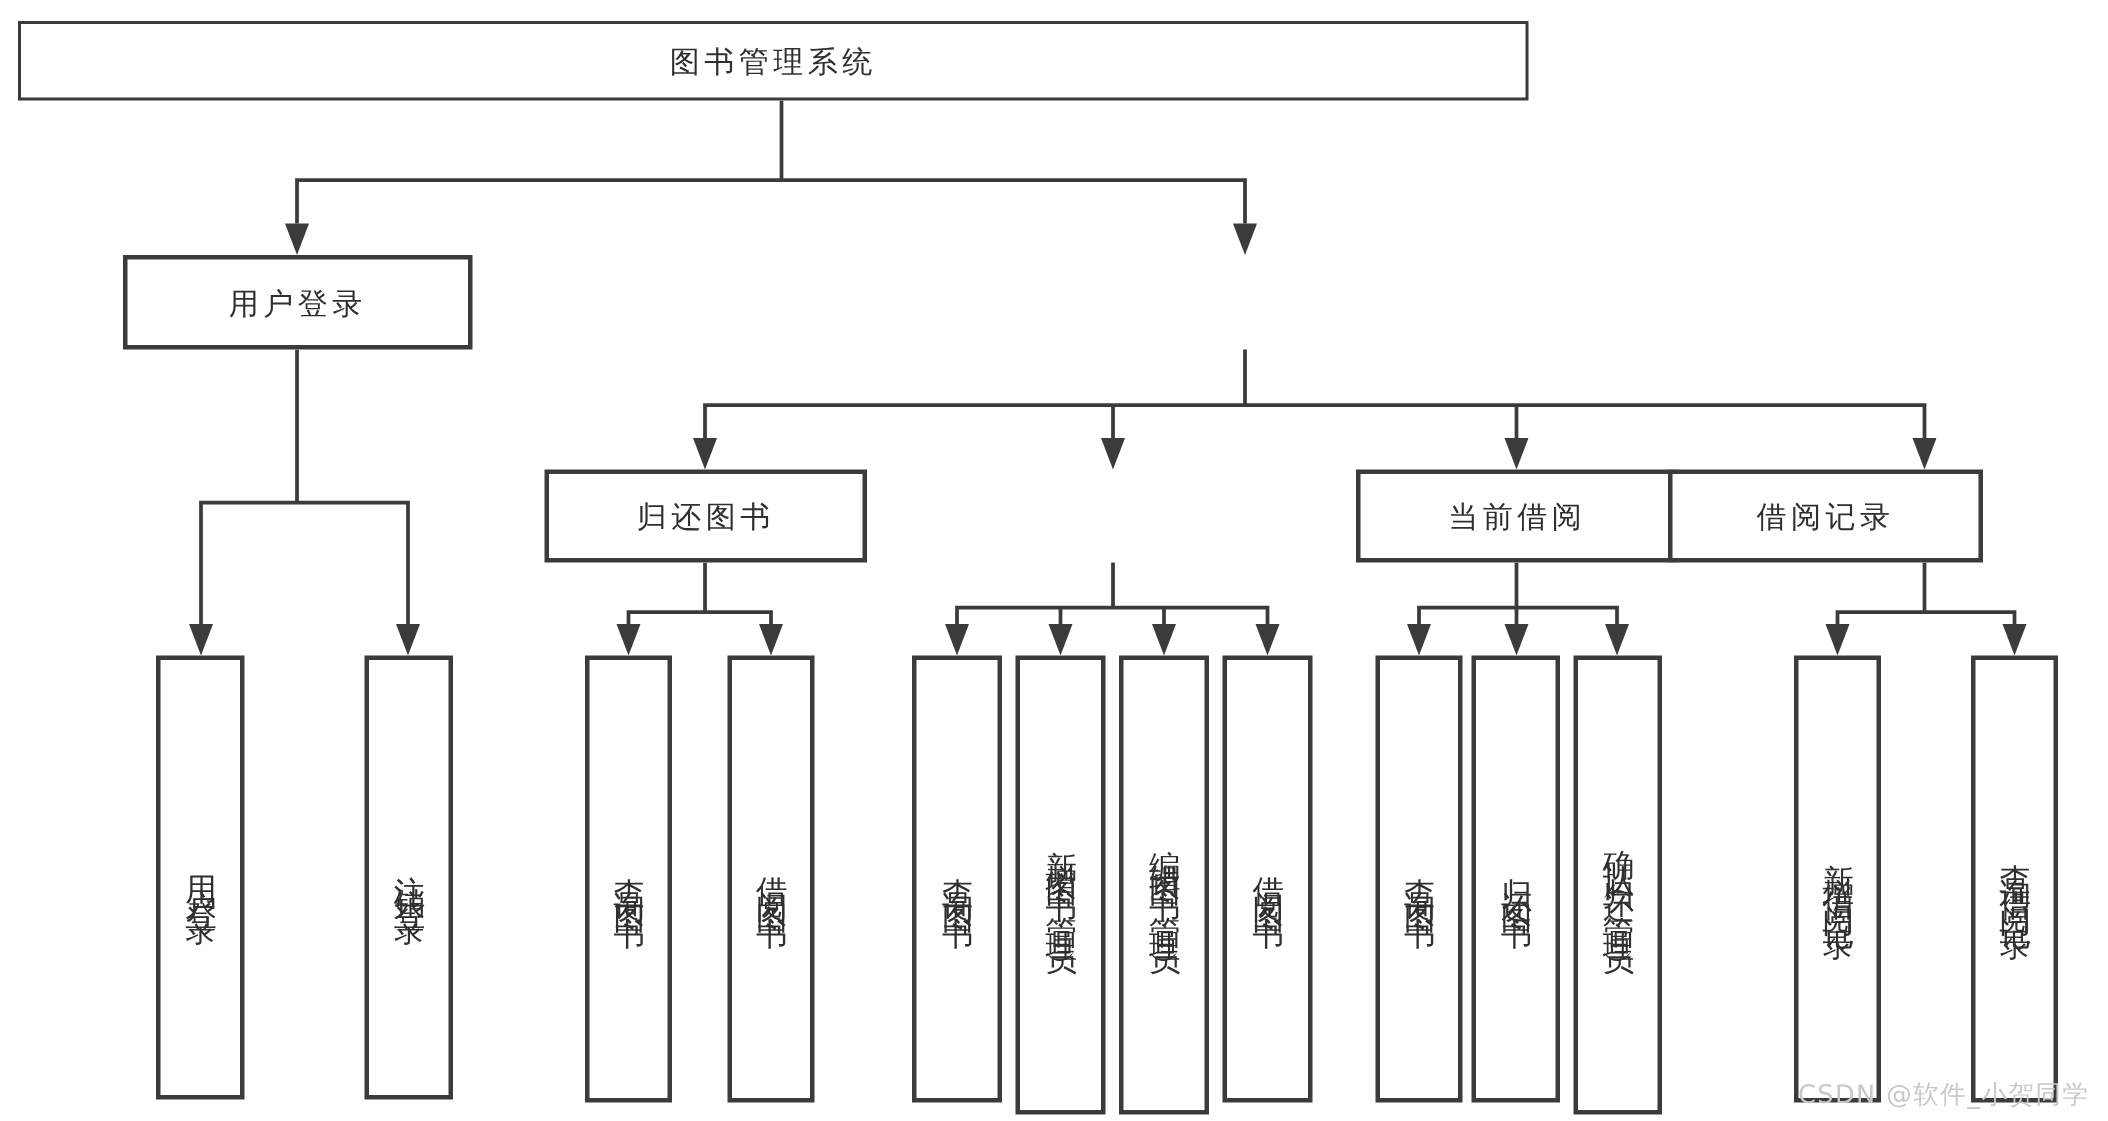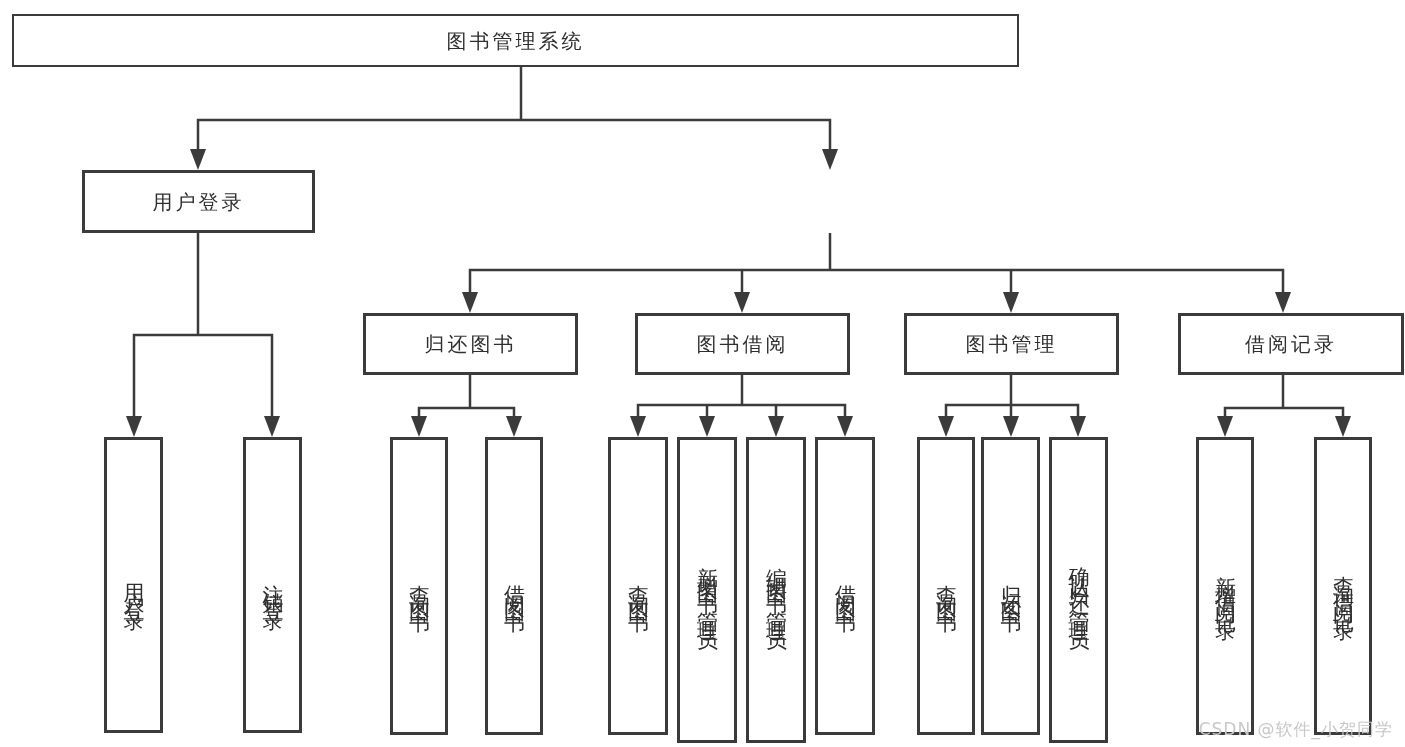--- a/index.html
+++ b/index.html
@@ -108,23 +108,22 @@
       <path d="M1217 416 h16 L1225 437 z"></path>
       <path d="M1335 416 h16 L1343 437 z"></path>
     </g>
   </svg>
 
   <div class="node hnode root-node" style="left:12px;top:14px;width:1007px;height:53px;">图书管理系统</div>
 
   <div class="node hnode" style="left:82px;top:170px;width:233px;height:63px;">用户登录</div>
 
   <div class="node hnode" style="left:363px;top:313px;width:215px;height:62px;">归还图书</div>
-  <div class="node hnode" style="left:635px;top:313px;width:215px;height:62px;">图书借阅</div>
-  <div class="node hnode" style="left:904px;top:313px;width:215px;height:62px;">图书管理</div>
-  <div class="node hnode" style="left:1178px;top:313px;width:226px;height:62px;text-align:right;">借阅记录</div>
+  <div class="node hnode" style="left:904px;top:313px;width:215px;height:62px;">当前借阅</div>
+  <div class="node hnode" style="left:1112px;top:313px;width:210px;height:62px;text-align:right;">借阅记录</div>
 
   <div class="node vnode" style="left:104px;top:437px;width:59px;height:296px;">
     <span>用户登录</span>
   </div>
   <div class="node vnode" style="left:243px;top:437px;width:59px;height:296px;">
     <span>注销登录</span>
   </div>
 
   <div class="node vnode" style="left:390px;top:437px;width:58px;height:298px;">
     <span>查询图书</span>

